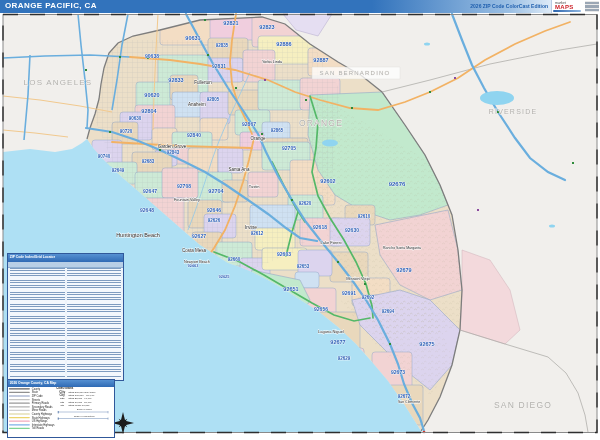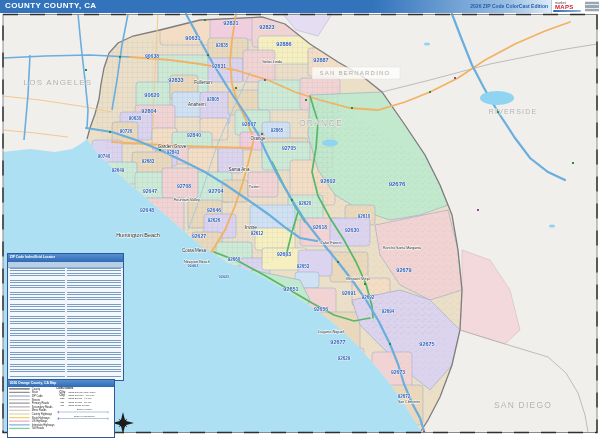--- a/index.html
+++ b/index.html
@@ -51,21 +51,21 @@
   .scalebar{margin-top:4px;position:relative;height:12px;}
   .scalebar .bar{position:absolute;left:4px;right:10px;top:7px;border-top:1.5px solid #4a6fa5;}
   .scalebar .bar:before,.scalebar .bar:after{content:"";position:absolute;top:-3px;width:1.5px;height:6px;background:#4a6fa5;}
   .scalebar .bar:before{left:0;} .scalebar .bar:after{right:0;}
   .scalebar .sl{position:absolute;left:0;right:0;top:-2px;text-align:center;font-size:6px;color:#333;}
 </style>
 </head>
 <body>
 
 <div id="titlebar">
-  <span class="t">COUNTY COUNTY, CA</span>
+  <span class="t">ORANGE PACIFIC, CA</span>
   <span class="e">2026 ZIP Code ColorCast Edition</span>
 </div>
 <div id="logo">
   <span class="l1">market</span>
   <span class="l2">MAPS</span>
   <span class="swoosh"></span>
   <span class="panel"></span>
 </div>
 
 <svg id="map" viewBox="0 0 600 440">

